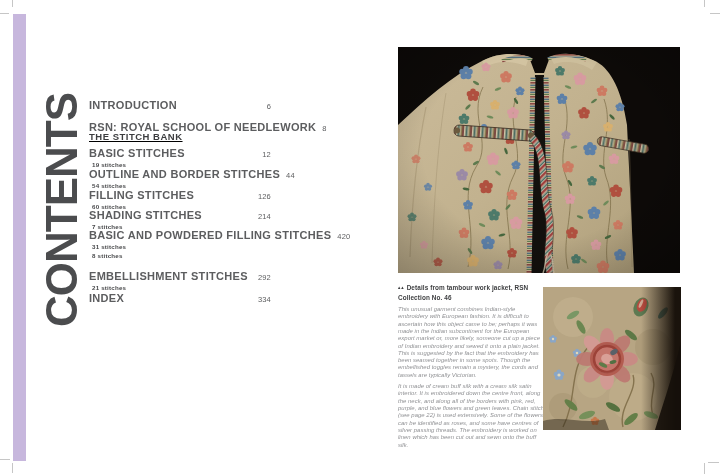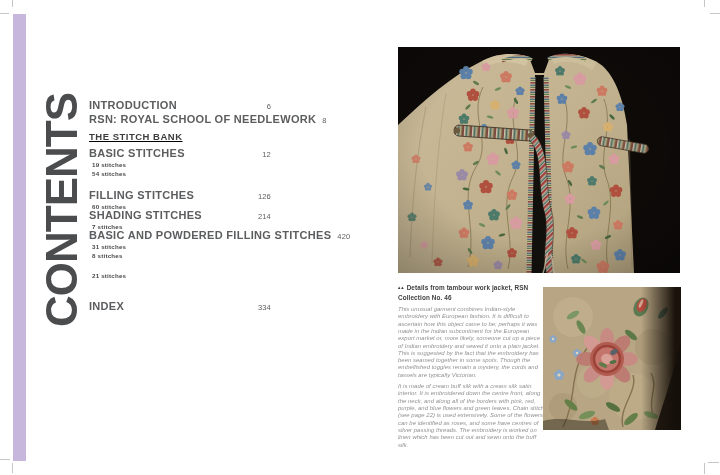--- a/index.html
+++ b/index.html
@@ -60,39 +60,43 @@
 
   <div class="vtitle">CONTENTS</div>
 
   <div>
     <div class="trow" style="top:99px;">
       <div class="line">
           <span class="lbl">INTRODUCTION</span>
           <span class="num">6</span>
         </div>
     </div>
-    <div class="trow" style="top:113px;">
+    <div class="trow" style="top:121px;">
       <div class="line">
           <span class="lbl">RSN: ROYAL SCHOOL OF NEEDLEWORK</span>
           <span class="num">8</span>
         </div>
     </div>
     <div class="trow section" style="top:131px;text-decoration:underline;">
       <div class="line">
           <span class="lbl">THE STITCH BANK</span>
         </div>
     </div>
     <div class="trow" style="top:147px;">
       <div class="line">
           <span class="lbl">BASIC STITCHES</span>
           <span class="num">12</span>
         </div>
       <div class="cnt">19 stitches</div>
     </div>
     <div class="trow" style="top:168px;">
+      <div class="line">
+          <span class="lbl">OUTLINE AND BORDER STITCHES</span>
+          <span class="num">44</span>
+        </div>
       <div class="cnt">54 stitches</div>
     </div>
     <div class="trow" style="top:189px;">
       <div class="line">
           <span class="lbl">FILLING STITCHES</span>
           <span class="num">126</span>
         </div>
       <div class="cnt">60 stitches</div>
     </div>
     <div class="trow" style="top:209px;">
@@ -106,23 +110,27 @@
       <div class="line">
           <span class="lbl">BASIC AND POWDERED FILLING STITCHES</span>
           <span class="num">420</span>
         </div>
       <div class="cnt">31 stitches</div>
     </div>
     <div class="trow" style="top:250px;">
       <div class="cnt">8 stitches</div>
     </div>
     <div class="trow" style="top:270px;">
+      <div class="line">
+          <span class="lbl">EMBELLISHMENT STITCHES</span>
+          <span class="num">292</span>
+        </div>
       <div class="cnt">21 stitches</div>
     </div>
-    <div class="trow" style="top:300px;">
+    <div class="trow" style="top:292px;">
       <div class="line">
           <span class="lbl">INDEX</span>
           <span class="num">334</span>
         </div>
     </div>
   </div>
 
   <div class="photo-main">
     <svg width="282" height="226" viewBox="0 0 282 226" xmlns="http://www.w3.org/2000/svg">
       <defs>

